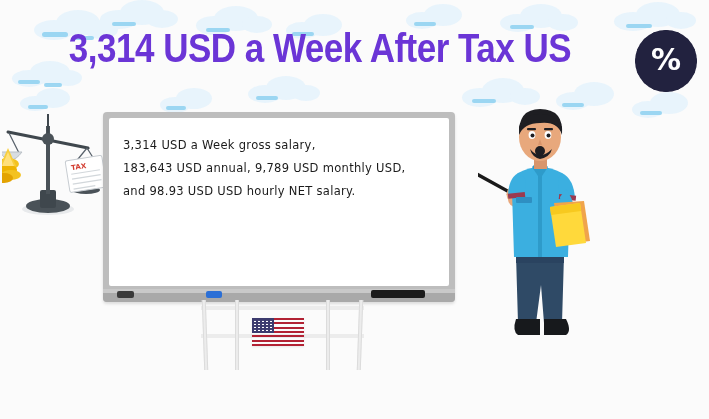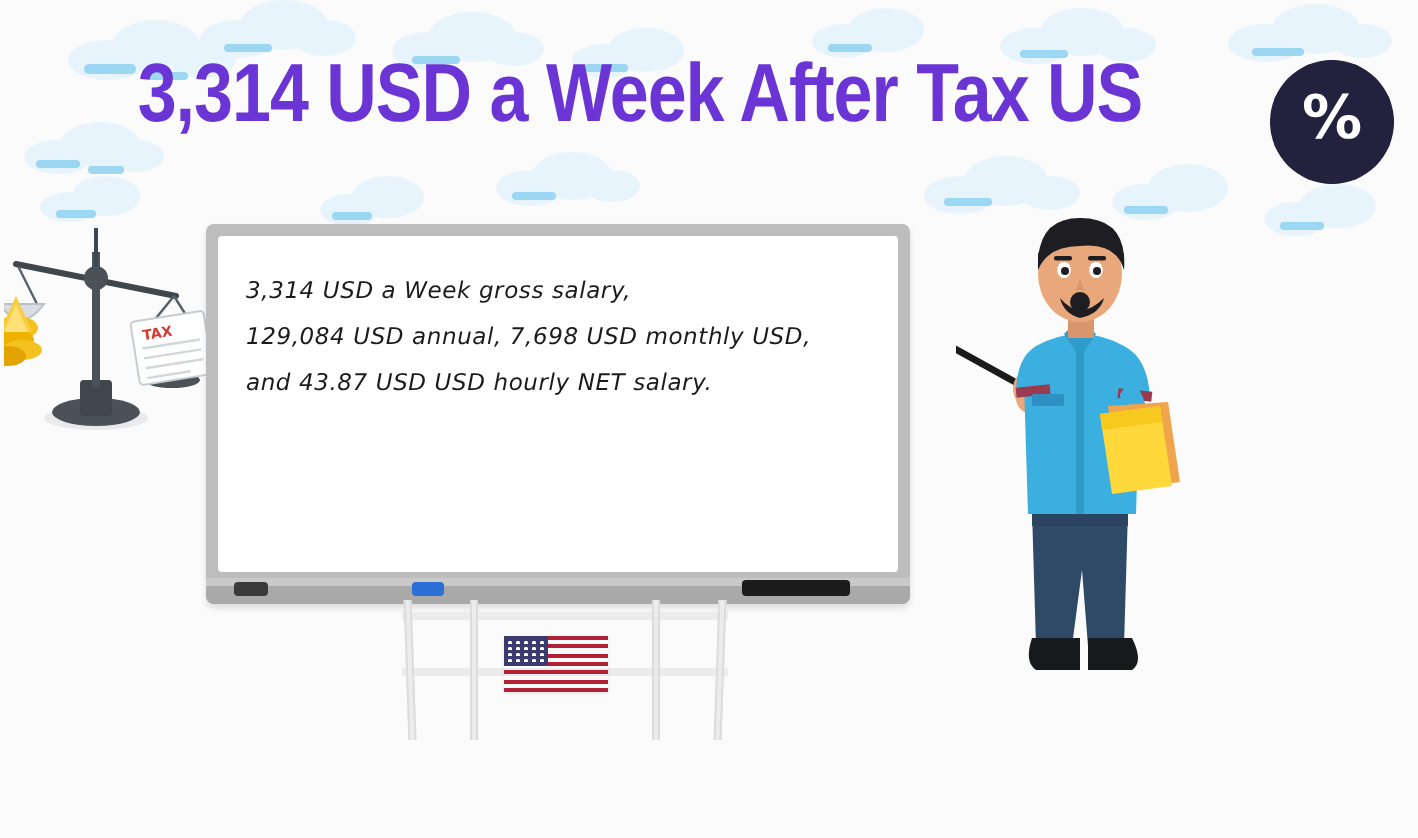--- a/index.html
+++ b/index.html
@@ -111,21 +111,21 @@
 
   #board-text {
     position: absolute;
     left: 20px; top: 22px; right: 16px;
     font-family: "DejaVu Sans", sans-serif;
     font-size: 11.5px;
     color: #1b1b1b;
     line-height: 23px;
     letter-spacing: .3px;
   }
-  #board-text .ln { display: block; white-space: nowrap; font-style: italic; }
+  #board-text .ln { display: block; white-space: nowrap; }
 
   
   #stand { position: absolute; left: 185px; top: 300px; width: 195px; height: 72px; }
   #stand .leg {
     position: absolute; top: 0; width: 4px; height: 70px;
     background: #ececec; border-left: 1px solid #dcdcdc; border-right:1px solid #dcdcdc;
   }
   #stand .leg.l { left: 18px; transform: skewX(2deg); }
   #stand .leg.r { right: 18px; transform: skewX(-2deg); }
   #stand .leg.l2 { left: 50px; }
@@ -309,22 +309,22 @@
       <line x1="70" y1="74" x2="99" y2="74" stroke="#d2d7db" stroke-width="1.2"></line>
       <line x1="70" y1="79" x2="92" y2="79" stroke="#d2d7db" stroke-width="1.2"></line>
     </g>
   </svg>
 
   <div id="board-wrap">
     <div id="board-frame"></div>
     <div id="board-face"></div>
     <div id="board-text">
       <span class="ln">3,314 USD a Week gross salary,</span>
-      <span class="ln">129,084 USD annual, 7,698 USD monthly USD,</span>
-      <span class="ln">and 43.87 USD USD hourly NET salary.</span>
+      <span class="ln">183,643 USD annual, 9,789 USD monthly USD,</span>
+      <span class="ln">and 98.93 USD USD hourly NET salary.</span>
     </div>
     <div id="board-tray">
       <div class="tray-top"></div>
       <div class="tray-item" id="eraser"></div>
       <div class="tray-item" id="marker-blue"></div>
       <div class="tray-item" id="marker-black"></div>
     </div>
   </div>
 
   <div id="stand">

